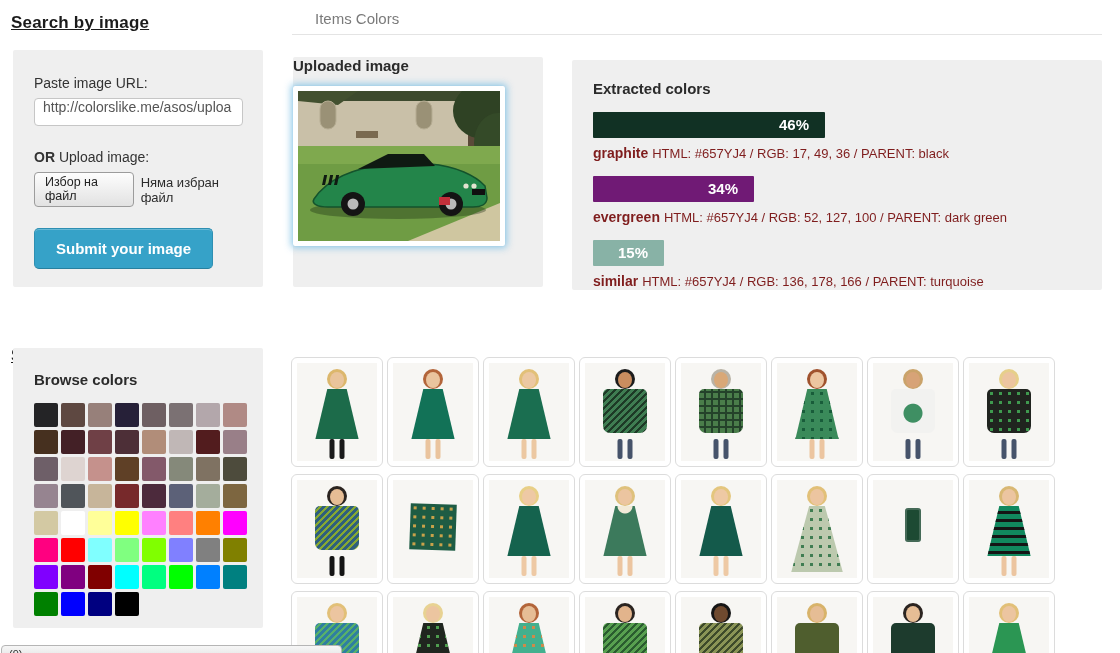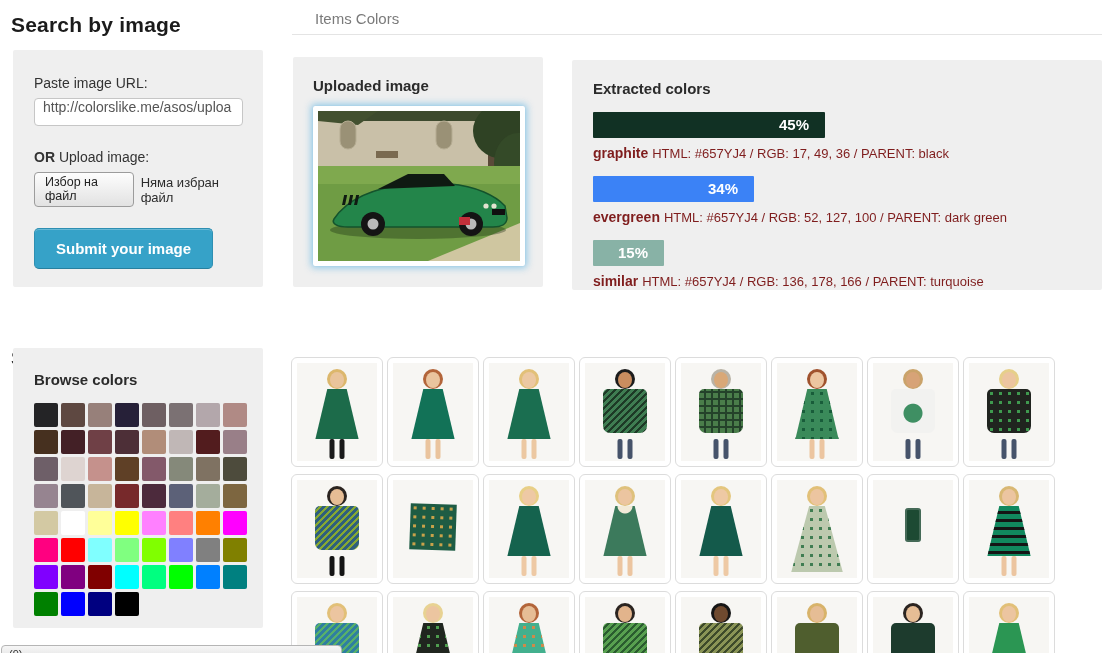--- a/index.html
+++ b/index.html
@@ -1,19 +1,19 @@
 <!DOCTYPE html>
 <html><head>
 <meta charset="utf-8">
 <style>
   * { margin:0; padding:0; box-sizing:border-box; }
   html,body { background:#fff; font-family:"Liberation Sans", sans-serif; }
   #app { position:relative; width:1120px; height:653px; overflow:hidden; background:#fff; }
 
-  .big-heading { position:absolute; font-size:21px; font-weight:bold; color:#1b1b1b; letter-spacing:.2px; }
+  .big-heading { position:absolute; font-size:17px; font-weight:bold; color:#1b1b1b; letter-spacing:.2px;text-decoration:underline; }
   .panel { position:absolute; background:#efefef; border-radius:2px; }
   .panel-heading { font-size:15px; font-weight:bold; color:#2b2b2b; }
 
   
   #panel-image-search { left:13px; top:50px; width:250px; height:237px; padding:25px 21px; }
   .field-label { font-size:14px; color:#333; margin-bottom:7px; }
   .url-input { width:209px; height:28px; border:1px solid #c6c6c6; border-radius:4px; background:#fff;
                padding:0 8px; font-size:14px; color:#555; font-family:"Liberation Sans",sans-serif;
                white-space:nowrap; overflow:hidden; }
   .or-line { margin-top:23px; font-size:14px; color:#333; }
@@ -29,21 +29,21 @@
                 padding:11px 21px; box-shadow:inset 0 1px 0 rgba(255,255,255,.25); cursor:pointer; }
 
   #panel-color-search { left:13px; top:348px; width:250px; height:280px; padding:23px 21px; }
   #color-palette { margin-top:15px; display:grid; grid-template-columns:repeat(8,24px); gap:3px; }
   .swatch { width:24px; height:24px; border-radius:2px; cursor:pointer; }
 
   
   #tab-item-colors { position:absolute; left:315px; top:10px; font-size:15px; color:#7a7a7a; }
   #top-divider { position:absolute; left:292px; top:34px; width:810px; height:1px; background:#e4e4e4; }
 
-  #panel-uploaded { left:293px; top:57px; width:250px; height:230px; padding:20px; }
+  #panel-uploaded { left:293px; top:57px; width:250px; height:230px; }
   .img-frame { margin-top:12px; width:212px; height:160px; background:#fff; border:5px solid #fff;
                border-radius:2px; box-shadow:0 0 7px 2px rgba(130,195,230,.85), 0 0 1px #9fc9de; }
   .img-frame svg { display:block; width:202px; height:150px; }
 
   #panel-extracted { left:572px; top:60px; width:530px; height:230px; padding:20px 21px; }
   #bars { margin-top:15px; }
   .bar-track { width:473px; }
   .bar { height:26px; line-height:26px; color:#fff; font-weight:bold; font-size:15px;
          text-align:right; padding-right:16px; border-radius:1px; margin-bottom:7px; }
   .bar-label { font-size:13px; color:#7f1d1d; margin-bottom:15px; }
@@ -192,25 +192,25 @@
           <circle cx="176" cy="95" r="2.6" fill="#e3e3d0"></circle>
         <rect x="141" y="106" width="11" height="8" fill="#c22f3a"></rect>
       </svg>
     </div>
   </div>
 
   <div class="panel" id="panel-extracted">
     <div class="panel-heading">Extracted colors</div>
     <div id="bars">
         <div class="bar-track">
-          <div class="bar" style="width: 232px; background: rgb(17, 49, 36);">45%</div>
+          <div class="bar" style="width: 232px; background: rgb(17, 49, 36);">46%</div>
         </div>
         <div class="bar-label"><b>graphite</b>HTML: #657YJ4 / RGB: 17, 49, 36 / PARENT: black</div>
         <div class="bar-track">
-          <div class="bar" style="width: 161px; background: #3b82f6;">34%</div>
+          <div class="bar" style="width: 161px; background: #701a75;">34%</div>
         </div>
         <div class="bar-label"><b>evergreen</b>HTML: #657YJ4 / RGB: 52, 127, 100 / PARENT: dark green</div>
         <div class="bar-track">
           <div class="bar" style="width: 71px; background: rgb(136, 178, 166);">15%</div>
         </div>
         <div class="bar-label"><b>similar</b>HTML: #657YJ4 / RGB: 136, 178, 166 / PARENT: turquoise</div>
       </div>
   </div>
 
   <div id="items-grid">

